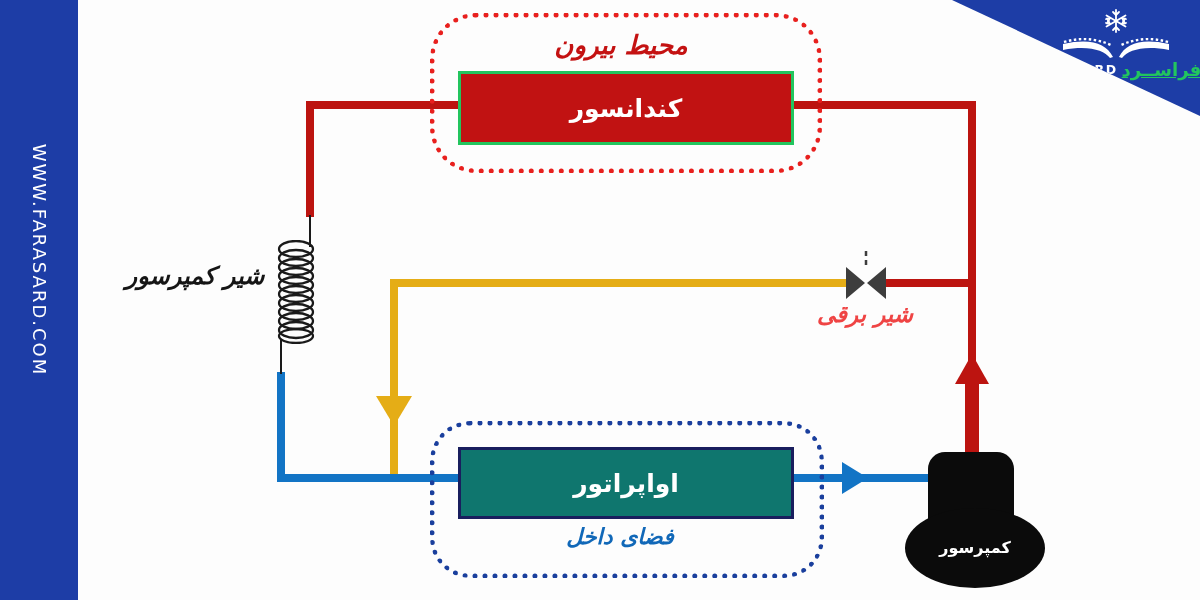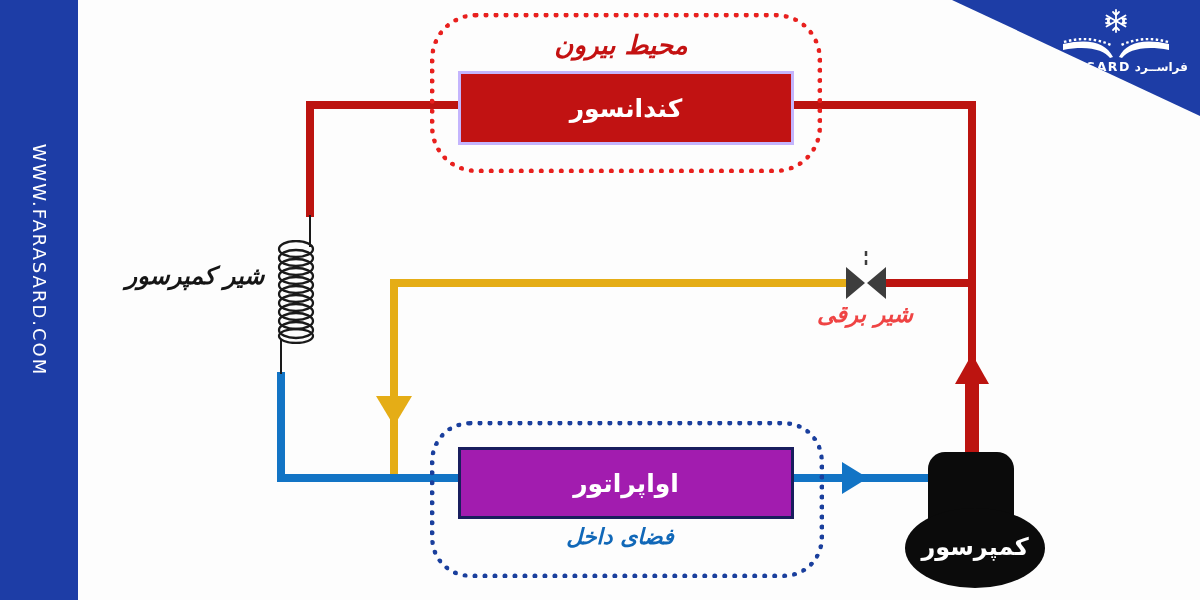--- a/index.html
+++ b/index.html
@@ -13,45 +13,45 @@
     position:absolute;left:39px;top:260px;transform:translate(-50%,-50%) rotate(90deg);
     white-space:nowrap;color:#ffffff;font-size:18px;letter-spacing:2px;font-weight:400;
   }
   .corner-triangle{
     position:absolute;left:952px;top:0;width:248px;height:116px;background:#1d3da6;
     clip-path:polygon(0 0,100% 0,100% 100%);z-index:8;
   }
   .logo{position:absolute;right:26px;top:8px;width:116px;display:flex;flex-direction:column;align-items:center;}
   .logo-brand-row{display:flex;flex-direction:row;align-items:center;gap:4px;margin-top:1px;}
   .logo-latin{color:#fff;font-size:12.5px;font-weight:700;letter-spacing:1.5px;}
-  .logo-farsi{color:#ffffff;font-size:12px;font-weight:700;}
+  .logo-farsi{color:#22c55e;font-size:18px;font-weight:700;text-decoration:underline;}
   
   .zone{position:absolute;z-index:4;background:transparent;}
   .zone-outside{left:430px;top:13px;width:382px;height:150px;border:5px dotted #e8201e;border-radius:46px;}
   .zone-inside{left:430px;top:421px;width:384px;height:147px;border:5px dotted #1a3f9d;border-radius:40px;}
   
   .pipe{position:absolute;z-index:2;}
   .red{background:#bc1410;}
   .blue{background:#1274c5;}
   .yellow{background:#e5ad16;}
   .blackline{position:absolute;background:#1a1a1a;z-index:2;}
   
   .arrow{position:absolute;width:0;height:0;z-index:3;}
   .arrow-up-red{left:955px;top:354px;border-left:17px solid transparent;border-right:17px solid transparent;border-bottom:30px solid #bc1410;}
   .arrow-down-yellow{left:376px;top:396px;border-left:18px solid transparent;border-right:18px solid transparent;border-top:30px solid #e5ad16;}
   .arrow-right-blue{left:842px;top:462px;border-top:16px solid transparent;border-bottom:16px solid transparent;border-left:26px solid #1274c5;}
   
   .equip-box{position:absolute;z-index:5;display:flex;align-items:center;justify-content:center;}
-  .condenser-box{left:458px;top:71px;width:330px;height:68px;background:#c11212;border:3px solid #c4b5fd;}
-  .evaporator-box{left:458px;top:447px;width:330px;height:66px;background:#a21caf;border:3px solid #191e5e;}
+  .condenser-box{left:458px;top:71px;width:330px;height:68px;background:#c11212;border:3px solid #22c55e;}
+  .evaporator-box{left:458px;top:447px;width:330px;height:66px;background:#0f766e;border:3px solid #191e5e;}
   .equip-label{color:#ffffff;font-size:25px;font-weight:700;}
   
   .comp-neck{position:absolute;left:928px;top:452px;width:86px;height:70px;background:#0b0b0b;border-radius:17px 17px 0 0;z-index:5;}
   .comp-body{position:absolute;left:905px;top:508px;width:140px;height:80px;background:#0b0b0b;border-radius:50%;z-index:5;display:flex;align-items:center;justify-content:center;}
-  .comp-label{color:#ffffff;font-size:24px;font-weight:700;margin-top:-2px;}
+  .comp-label{color:#ffffff;font-size:16px;font-weight:700;margin-top:-2px;}
   
   .coil-svg{position:absolute;left:276px;top:240px;z-index:3;}
   .valve-svg{position:absolute;left:845px;top:249px;z-index:5;}
   
   .flabel{position:absolute;z-index:6;text-align:center;font-weight:700;font-style:italic;}
   .lbl-outside{left:430px;width:382px;top:30px;font-size:26px;color:#c41212;}
   .lbl-inside{left:480px;width:280px;top:524px;font-size:22px;color:#1168b8;}
   .lbl-bypass{left:535px;width:225px;top:235px;font-size:24px;color:#151515;}
   .lbl-solenoid{left:780px;width:170px;top:301px;font-size:23px;color:#ef4444;}
   .lbl-expansion{left:100px;width:190px;top:257px;font-size:24px;color:#151515;line-height:38px;}

